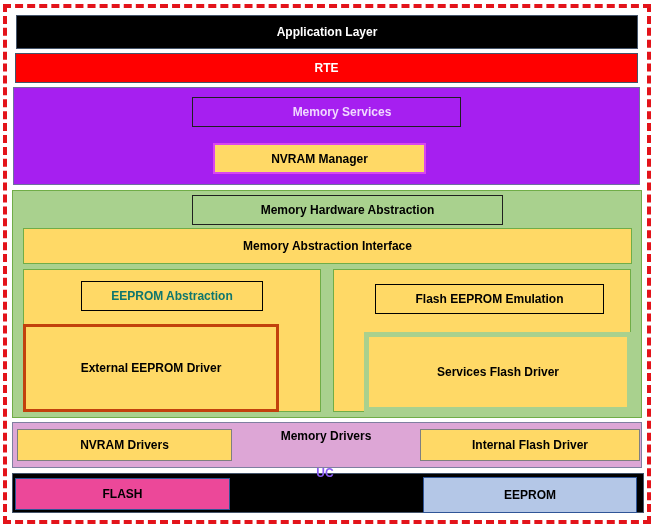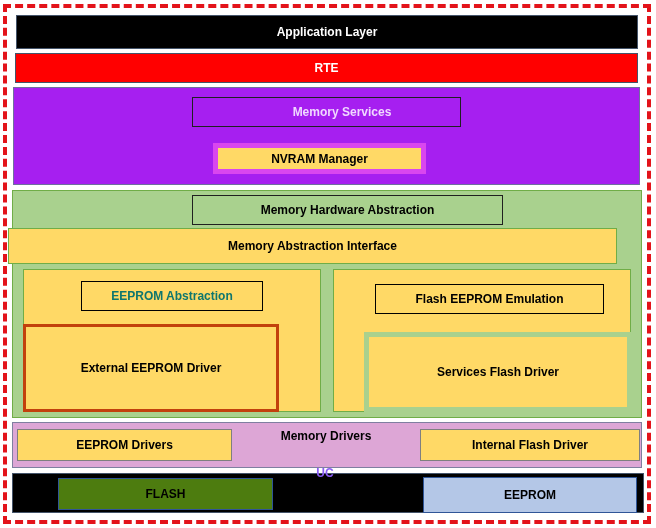--- a/index.html
+++ b/index.html
@@ -11,26 +11,26 @@
            border: 4px dashed #e3131a; box-sizing: border-box; }
   .app { left: 16px; top: 15px; width: 622px; height: 34px; background: #000000;
          color: #ffffff; border: 1px solid #44546a; }
   .rte { left: 15px; top: 53px; width: 623px; height: 30px; background: #ff0000;
          color: #ffffff; border: 1px solid #44546a; }
   .svc { left: 13px; top: 87px; width: 627px; height: 98px; background: #a61ff0;
          border: 1px solid #6f6fa0; }
   .svc-label { left: 192px; top: 97px; width: 269px; height: 30px; color: #f0d8ff;
                border: 1px solid #202020; padding-left: 31px; }
   .nvram { left: 213px; top: 143px; width: 213px; height: 31px; background: #ffd966;
-           border: 5px solid #d946ef; color: #000; }
+           border: 2px solid #d946ef; color: #000; }
   .hwa { left: 12px; top: 190px; width: 630px; height: 228px; background: #a9d18e;
          border: 1px solid #70ad47; }
   .hwa-label { left: 192px; top: 195px; width: 311px; height: 30px; color: #000;
                border: 1px solid #202020; }
-  .mai { left: 8px; top: 228px; width: 609px; height: 36px; background: #ffd966;
+  .mai { left: 23px; top: 228px; width: 609px; height: 36px; background: #ffd966;
          border: 1px solid #70ad47; color: #000; }
   .ee-l-top { left: 23px; top: 269px; width: 298px; height: 143px; background: #ffd966;
               border: 1px solid #70ad47; }
   .ee-abs { left: 81px; top: 281px; width: 182px; height: 30px; color: #0f766e;
             border: 1px solid #000; }
   .ext-ee { left: 23px; top: 324px; width: 256px; height: 88px; background: #ffd966;
             border: 3px solid #c2410c; color: #000; }
   .fl-l-top { left: 333px; top: 269px; width: 298px; height: 143px; background: #ffd966;
               border: 1px solid #70ad47; }
   .fl-emu { left: 375px; top: 284px; width: 229px; height: 30px; color: #000;
@@ -40,22 +40,22 @@
   .drv { left: 12px; top: 422px; width: 630px; height: 46px; background: #dda6d6;
          border: 1px solid #7f7fa0; }
   .drv-label { left: 200px; top: 425px; width: 252px; height: 22px; color: #000; }
   .ee-drv { left: 17px; top: 429px; width: 215px; height: 32px; background: #ffd966;
             border: 1px solid #7f7f7f; color: #000; }
   .if-drv { left: 420px; top: 429px; width: 220px; height: 32px; background: #ffd966;
             border: 1px solid #7f7f7f; color: #000; }
   .uc { left: 12px; top: 473px; width: 632px; height: 40px; background: #000000;
         border: 1px solid #44546a; }
   .uc-label { left: 280px; top: 462px; width: 90px; height: 22px; color: #8b5cf6; }
-  .flash { left: 15px; top: 478px; width: 215px; height: 32px; background: #4d7c0f;
-           border: 1px solid #2f5597; color: #000; margin-left: 43px; }
+  .flash { left: 15px; top: 478px; width: 215px; height: 32px; background: #ec4899;
+           border: 1px solid #2f5597; color: #000; }
   .eeprom { left: 423px; top: 477px; width: 214px; height: 36px; background: #b4c7e7;
             border: 1px solid #2f5597; color: #000; }
 </style>
 </head>
 <body>
 
 <div class="frame"></div>
 
 <div class="abs app">
   <span>Application Layer</span>
@@ -76,19 +76,19 @@
 <div class="abs ee-l-top"></div>
 <div class="abs ee-abs">EEPROM Abstraction</div>
 <div class="abs ext-ee">External EEPROM Driver</div>
 
 <div class="abs fl-l-top"></div>
 <div class="abs fl-emu">Flash EEPROM Emulation</div>
 <div class="abs ext-fl">Services Flash Driver</div>
 
 <div class="abs drv"></div>
 <div class="abs drv-label">Memory Drivers</div>
-<div class="abs ee-drv">EEPROM Drivers</div>
+<div class="abs ee-drv">NVRAM Drivers</div>
 <div class="abs if-drv">Internal Flash Driver</div>
 
 <div class="abs uc"></div>
 <div class="abs uc-label">UC</div>
 <div class="abs flash">FLASH</div>
 <div class="abs eeprom">EEPROM</div>
 
 </body></html>

